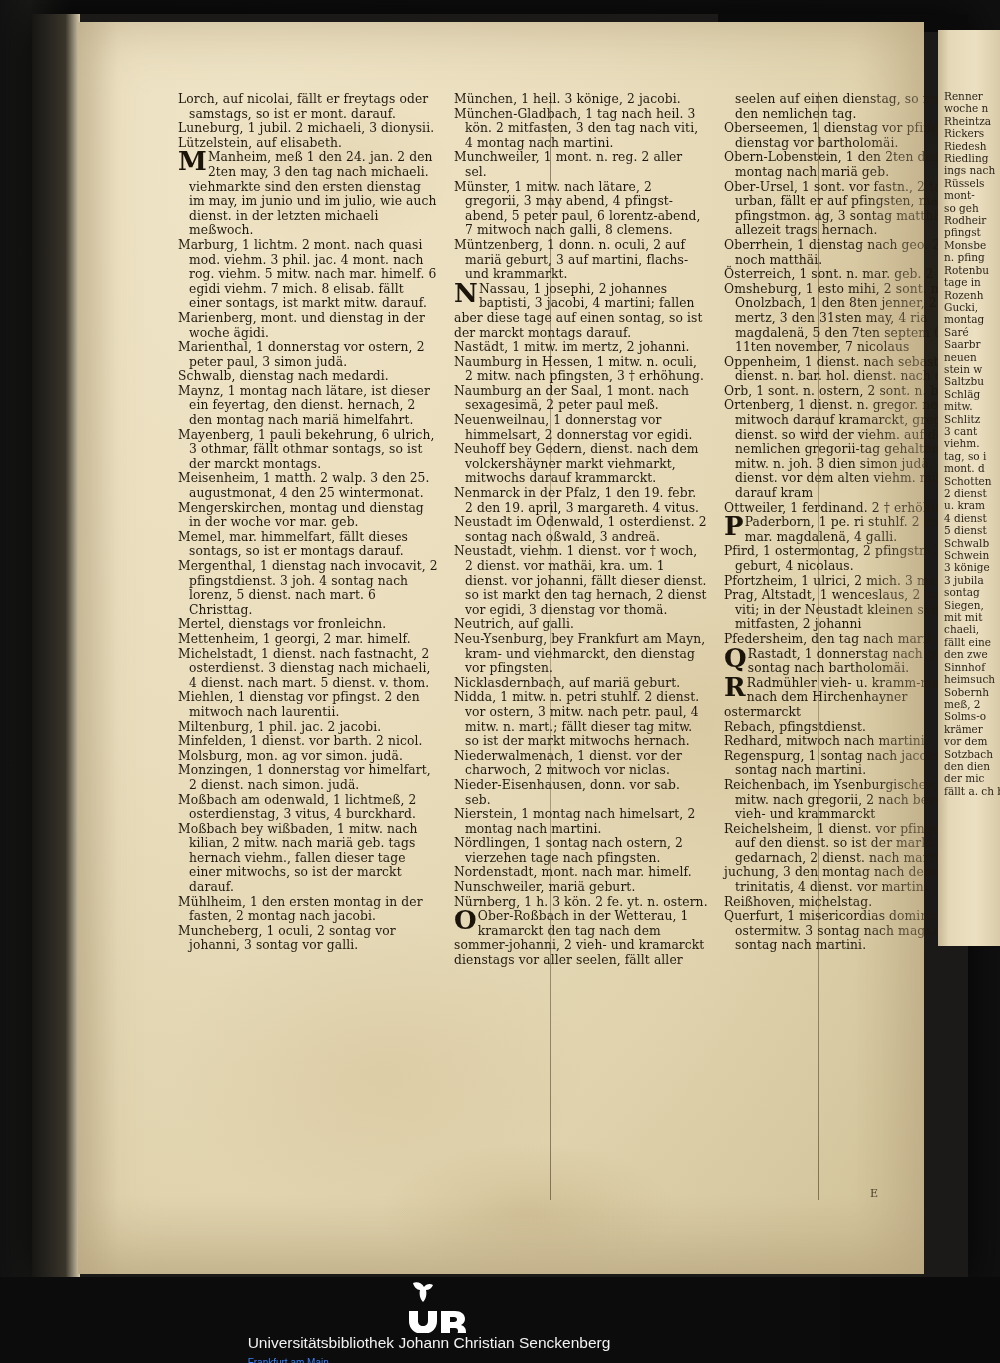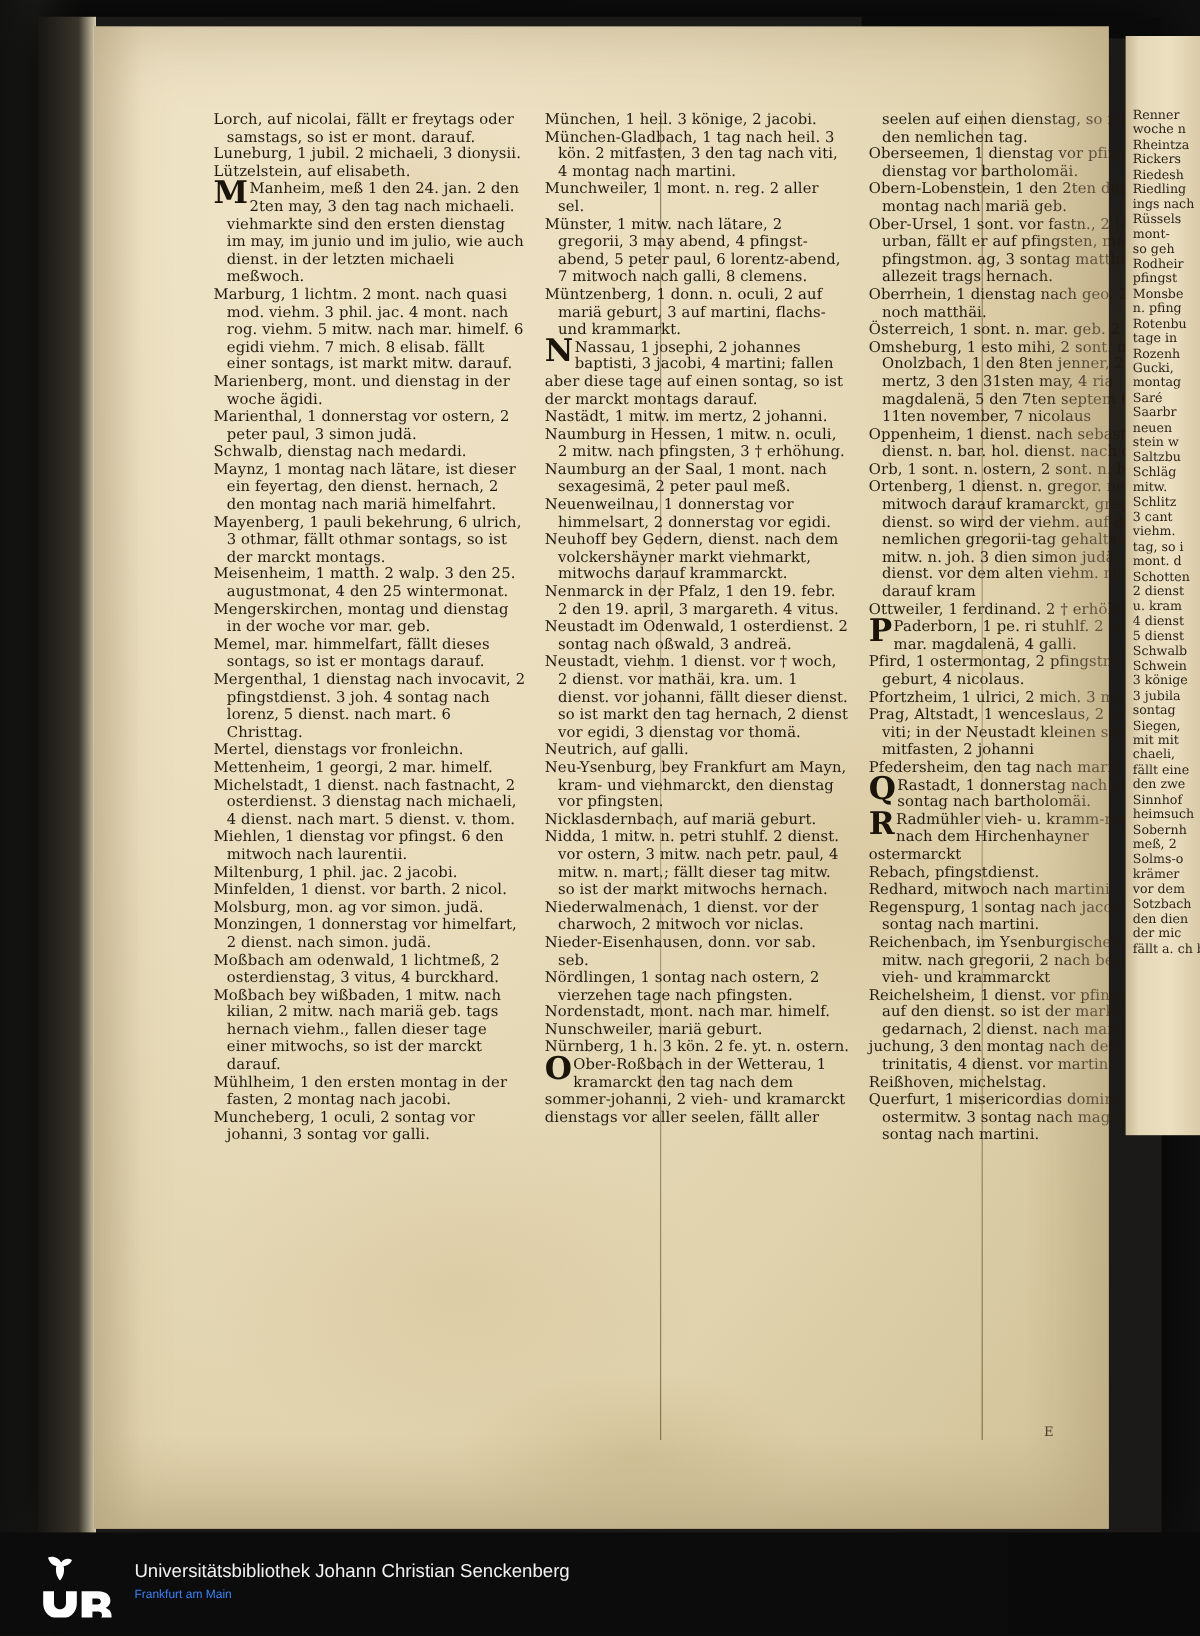--- a/index.html
+++ b/index.html
@@ -125,21 +125,21 @@
 
   .sig{
     position:absolute;right:46px;bottom:74px;
     font-size:11px;color:#3a2f1e;
   }
 
   
   .footer{
     position:absolute;left:0;bottom:0;width:840px;height:86px;
     background:#0c0c0c;
-    display:flex;align-items:center;
+    display:flex;align-items:center;flex-direction:column;
   }
   .ub-logo{
     margin-left:30px;width:64px;height:56px;
     position:relative;flex:0 0 auto;
   }
   .ub-logo svg{display:block;}
   .footer-text{
     margin-left:18px;color:#f2f2f2;
     font-family:"Liberation Sans", sans-serif;
     font-size:15.5px;line-height:20px;
@@ -181,21 +181,21 @@
       <p class="entry">Schwalb, dienstag nach medardi.</p>
       <p class="entry">Maynz, 1 montag nach lätare, ist dieser ein feyertag, den dienst. hernach, 2 den montag nach mariä himelfahrt.</p>
       <p class="entry">Mayenberg, 1 pauli bekehrung, 6 ulrich, 3 othmar, fällt othmar sontags, so ist der marckt montags.</p>
       <p class="entry">Meisenheim, 1 matth. 2 walp. 3 den 25. augustmonat, 4 den 25 wintermonat.</p>
       <p class="entry">Mengerskirchen, montag und dienstag in der woche vor mar. geb.</p>
       <p class="entry">Memel, mar. himmelfart, fällt dieses sontags, so ist er montags darauf.</p>
       <p class="entry">Mergenthal, 1 dienstag nach invocavit, 2 pfingstdienst. 3 joh. 4 sontag nach lorenz, 5 dienst. nach mart. 6 Christtag.</p>
       <p class="entry">Mertel, dienstags vor fronleichn.</p>
       <p class="entry">Mettenheim, 1 georgi, 2 mar. himelf.</p>
       <p class="entry">Michelstadt, 1 dienst. nach fastnacht, 2 osterdienst. 3 dienstag nach michaeli, 4 dienst. nach mart. 5 dienst. v. thom.</p>
-      <p class="entry">Miehlen, 1 dienstag vor pfingst. 6 den mitwoch nach laurentii.</p>
+      <p class="entry">Miehlen, 1 dienstag vor pfingst. 2 den mitwoch nach laurentii.</p>
       <p class="entry">Miltenburg, 1 phil. jac. 2 jacobi.</p>
       <p class="entry">Minfelden, 1 dienst. vor barth. 2 nicol.</p>
       <p class="entry">Molsburg, mon. ag vor simon. judä.</p>
       <p class="entry">Monzingen, 1 donnerstag vor himelfart, 2 dienst. nach simon. judä.</p>
       <p class="entry">Moßbach am odenwald, 1 lichtmeß, 2 osterdienstag, 3 vitus, 4 burckhard.</p>
       <p class="entry">Moßbach bey wißbaden, 1 mitw. nach kilian, 2 mitw. nach mariä geb. tags hernach viehm., fallen dieser tage einer mitwochs, so ist der marckt darauf.</p>
       <p class="entry">Mühlheim, 1 den ersten montag in der fasten, 2 montag nach jacobi.</p>
       <p class="entry">Muncheberg, 1 oculi, 2 sontag vor johanni, 3 sontag vor galli.</p>
     </div>
 
@@ -215,20 +215,21 @@
       <p class="entry">Neuhoff bey Gedern, dienst. nach dem volckershäyner markt viehmarkt, mitwochs darauf krammarckt.</p>
       <p class="entry">Nenmarck in der Pfalz, 1 den 19. febr. 2 den 19. april, 3 margareth. 4 vitus.</p>
       <p class="entry">Neustadt im Odenwald, 1 osterdienst. 2 sontag nach oßwald, 3 andreä.</p>
       <p class="entry">Neustadt, viehm. 1 dienst. vor † woch, 2 dienst. vor mathäi, kra. um. 1 dienst. vor johanni, fällt dieser dienst. so ist markt den tag hernach, 2 dienst vor egidi, 3 dienstag vor thomä.</p>
       <p class="entry">Neutrich, auf galli.</p>
       <p class="entry">Neu-Ysenburg, bey Frankfurt am Mayn, kram- und viehmarckt, den dienstag vor pfingsten.</p>
       <p class="entry">Nicklasdernbach, auf mariä geburt.</p>
       <p class="entry">Nidda, 1 mitw. n. petri stuhlf. 2 dienst. vor ostern, 3 mitw. nach petr. paul, 4 mitw. n. mart.; fällt dieser tag mitw. so ist der markt mitwochs hernach.</p>
       <p class="entry">Niederwalmenach, 1 dienst. vor der charwoch, 2 mitwoch vor niclas.</p>
       <p class="entry">Nieder-Eisenhausen, donn. vor sab. seb.</p>
+      <p class="entry">Nierstein, 1 montag nach himelsart, 2 montag nach martini.</p>
       <p class="entry">Nördlingen, 1 sontag nach ostern, 2 vierzehen tage nach pfingsten.</p>
       <p class="entry">Nordenstadt, mont. nach mar. himelf.</p>
       <p class="entry">Nunschweiler, mariä geburt.</p>
       <p class="entry">Nürnberg, 1 h. 3 kön. 2 fe. yt. n. ostern.</p>
       <p class="entry hang">
         <span class="drop">O</span><span>Ober-Roßbach in der Wetterau, 1 kramarckt den tag nach dem sommer-johanni, 2 vieh- und kramarckt dienstags vor aller seelen, fällt aller</span>
       </p>
     </div>
 
     <div class="col c3">

